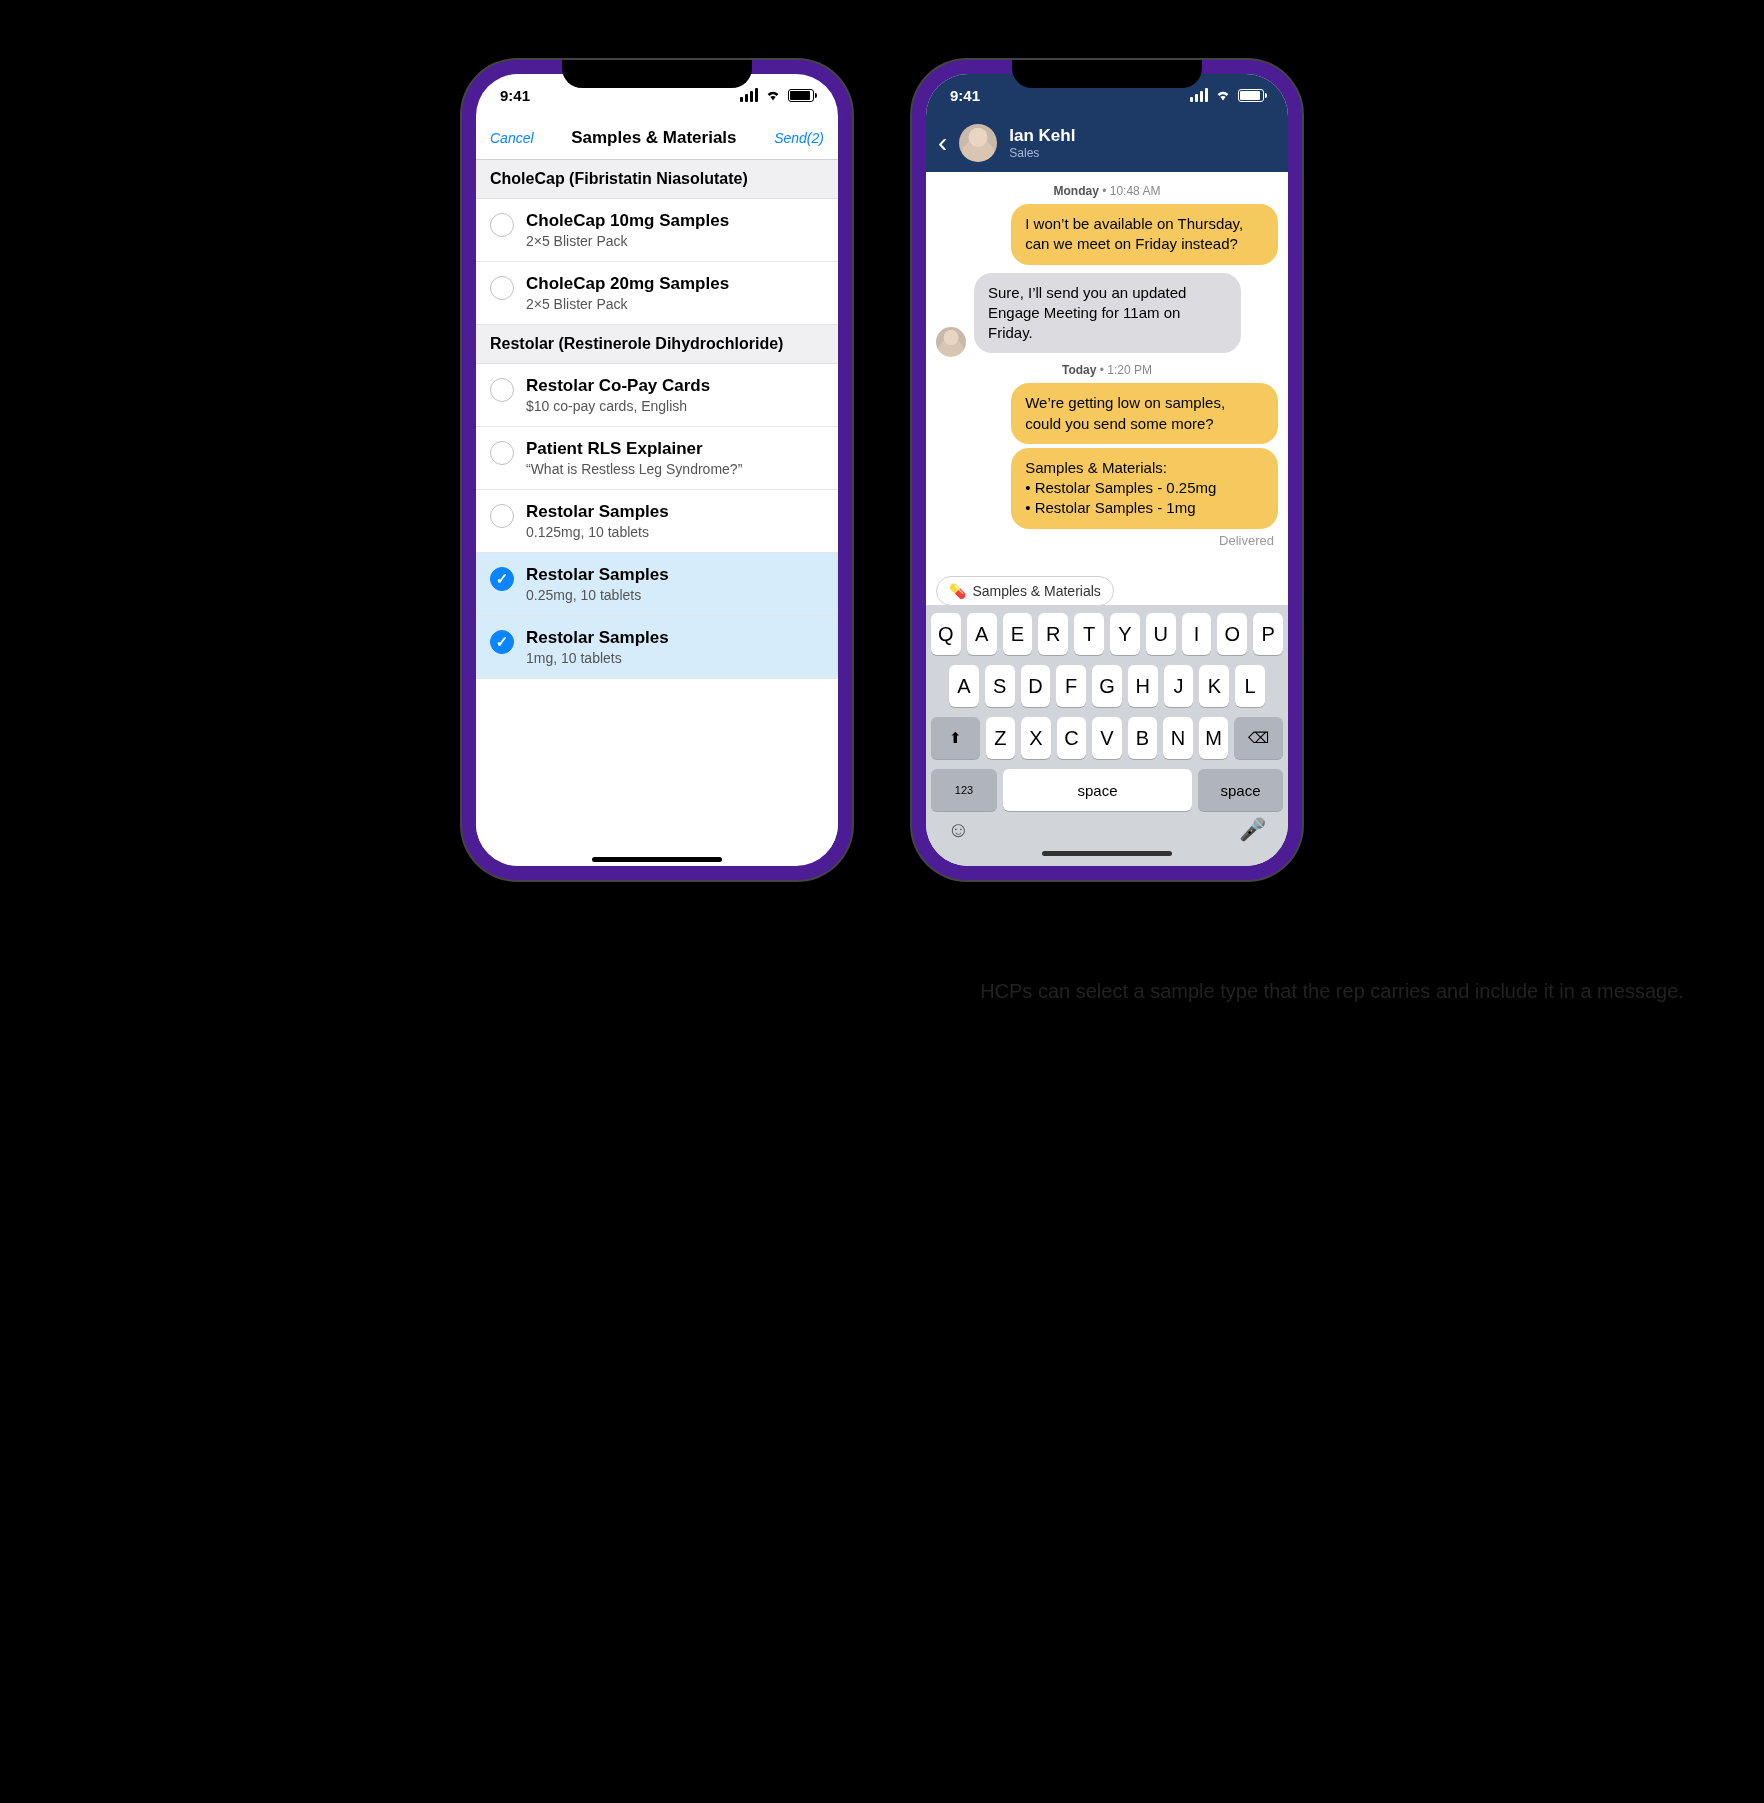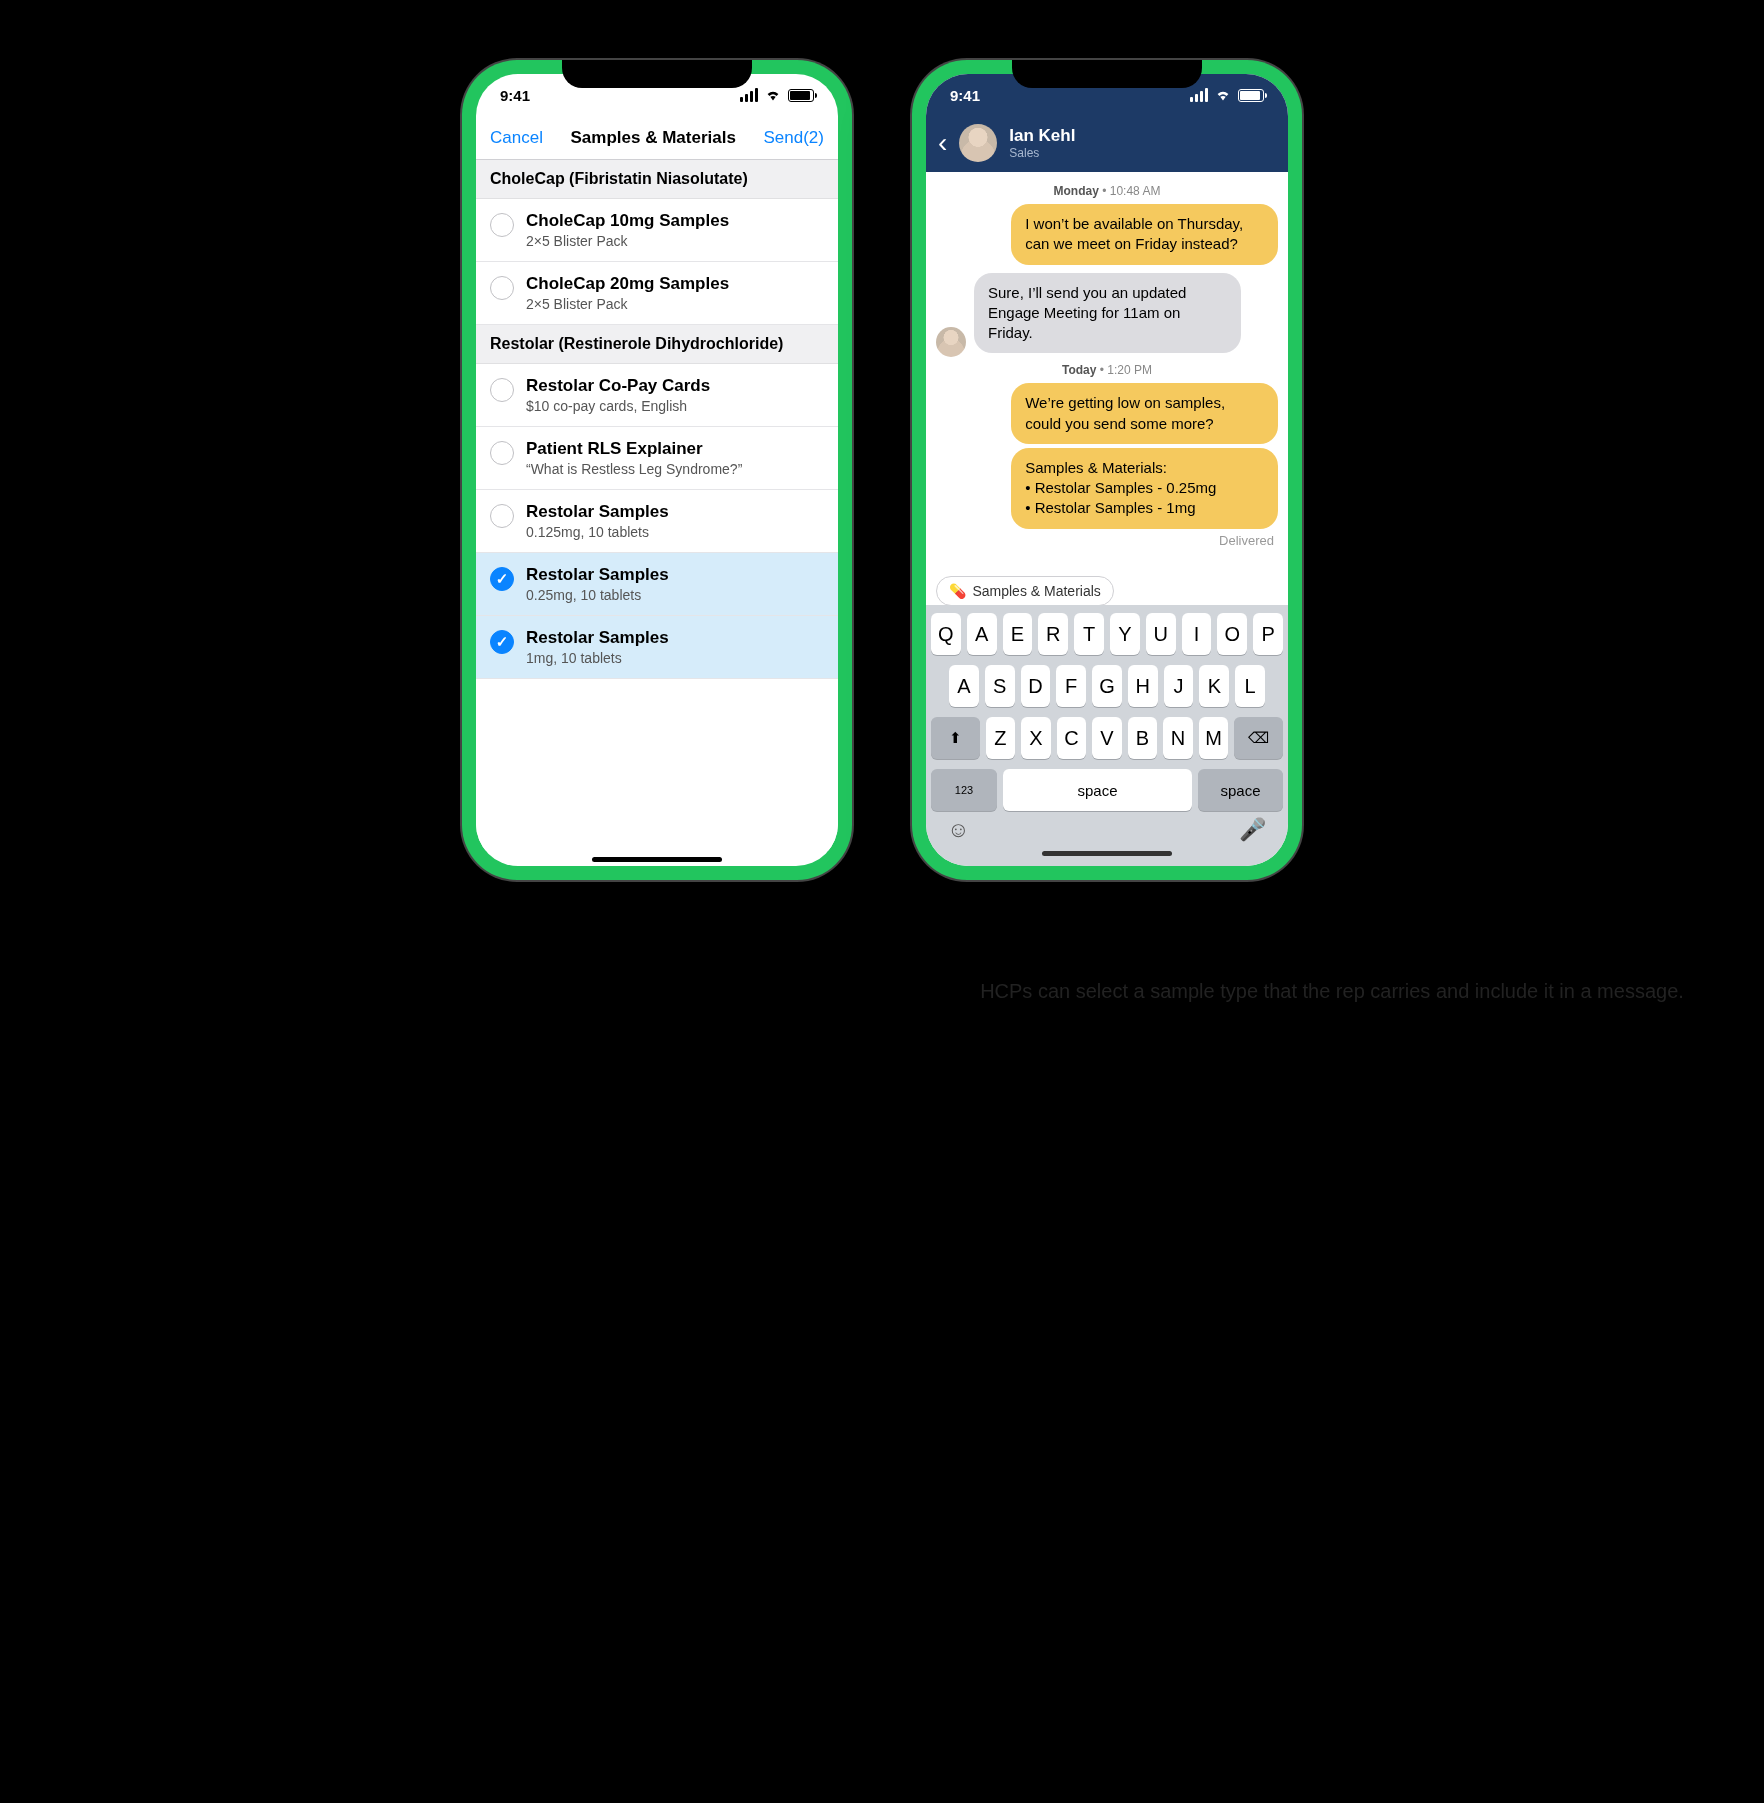--- a/index.html
+++ b/index.html
@@ -14,21 +14,21 @@
 }
 .stage {
   display: flex;
   gap: 60px;
   flex-wrap: wrap;
   justify-content: center;
 }
 .phone {
   width: 390px;
   height: 820px;
-  background: #22c55e;
+  background: #4c1d95;
   border-radius: 55px;
   padding: 14px;
   position: relative;
   box-shadow: 0 0 0 2px #444, 0 20px 60px rgba(0,0,0,0.7);
 }
 .screen {
   width: 100%;
   height: 100%;
   background: #fff;
   border-radius: 42px;
@@ -76,21 +76,21 @@
 
 .nav-bar {
   height: 44px;
   display:flex;
   align-items:center;
   justify-content:space-between;
   padding: 0 14px;
   border-bottom:1px solid #d0d0d4;
   background:#fff;
 }
-.nav-btn { color:#0a84ff; font-size:17px; }
+.nav-btn { color:#0a84ff; font-size:14px;font-style:italic; }
 .nav-title { font-size:17px; font-weight:600; color:#000; }
 .section-header {
   background:#f0f0f2;
   padding: 10px 14px;
   font-size:16px;
   font-weight:700;
   color:#000;
   border-bottom:1px solid #e0e0e2;
 }
 .item-row {

